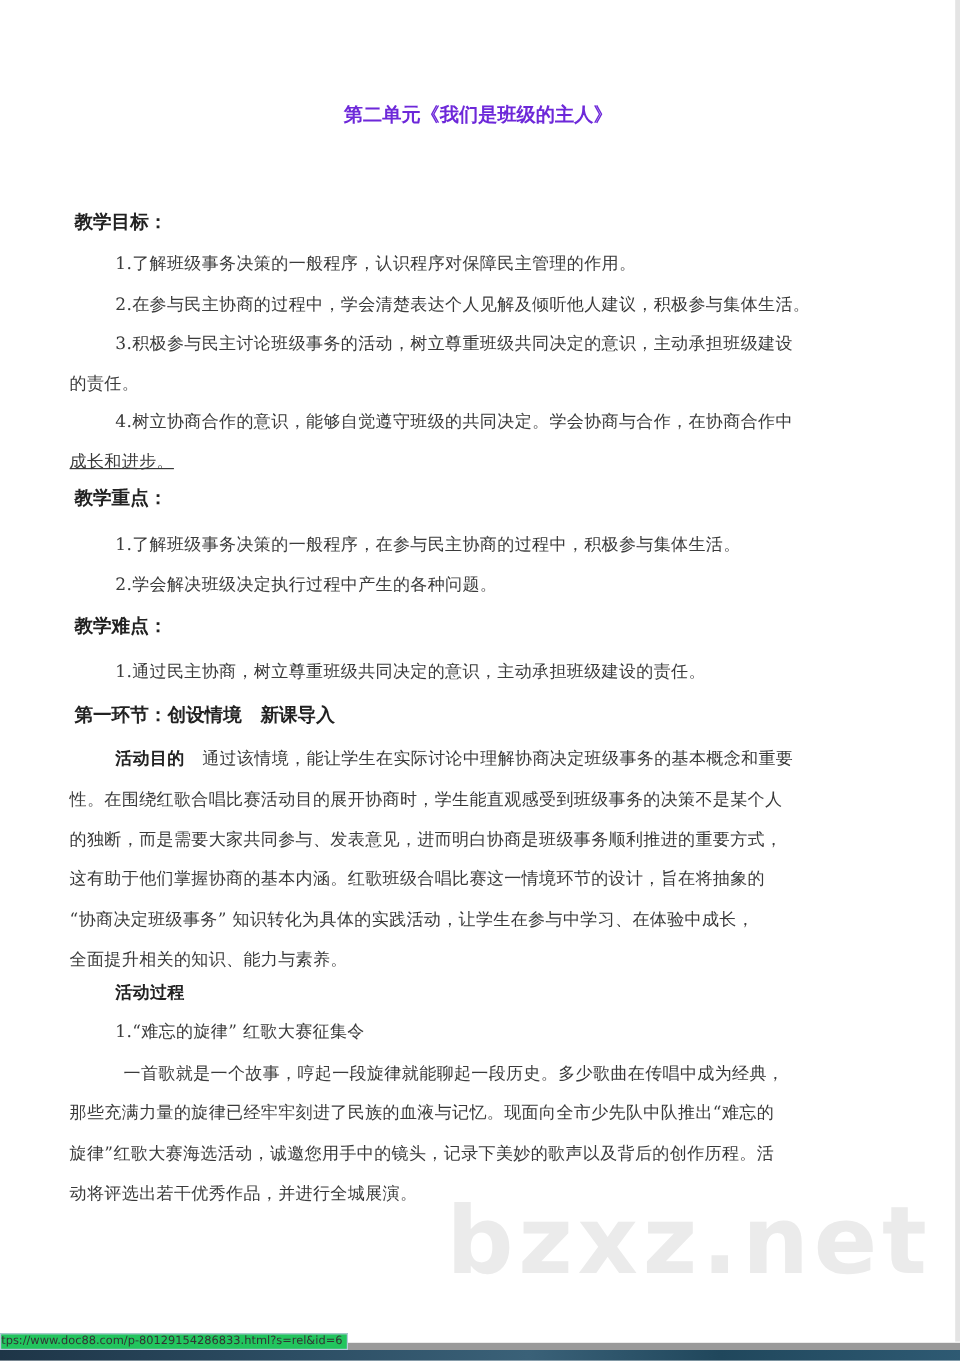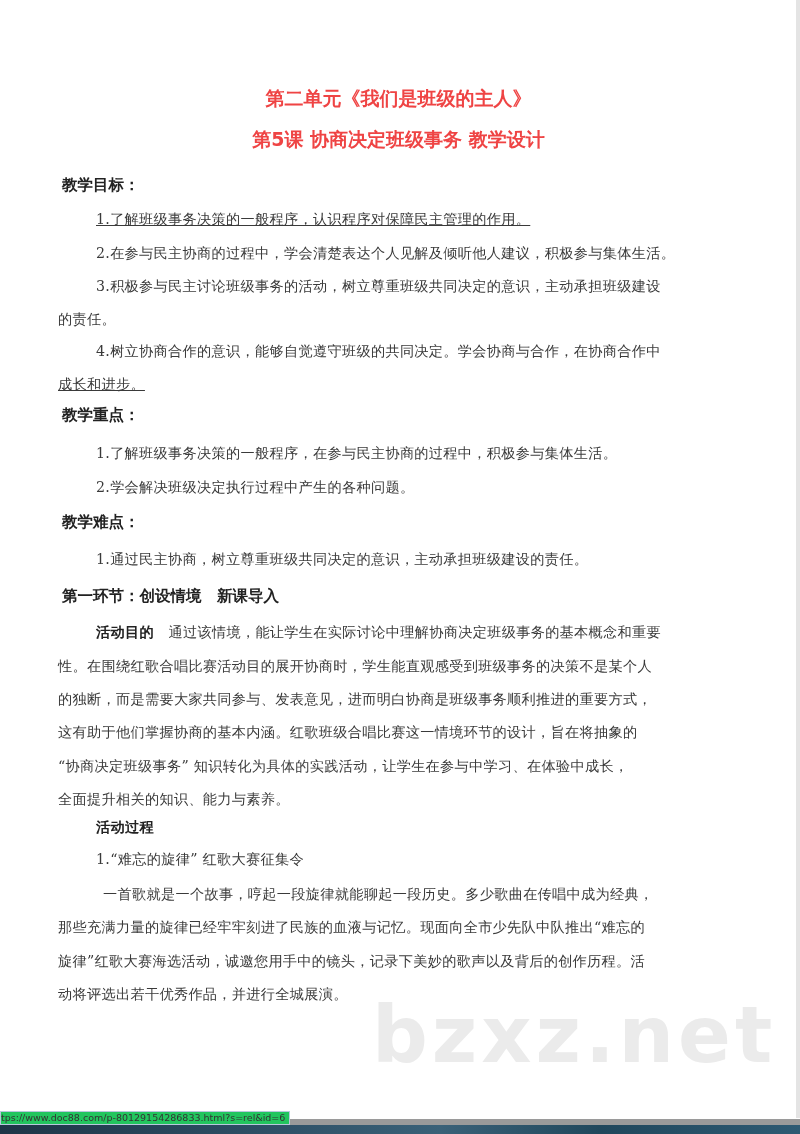--- a/index.html
+++ b/index.html
@@ -2,45 +2,44 @@
 <html><head>
   <meta charset="utf-8">
   <style>
     * { box-sizing: border-box; margin: 0; padding: 0; }
     html, body { width: 800px; height: 1134px; overflow: hidden; background: #ffffff; }
     body { position: relative; font-family: "DejaVu Serif", "Liberation Serif", serif; color: #333; }
 
     .page { position: absolute; left: 0; top: 0; width: 797px; height: 1118px; background: #ffffff; }
     .vscroll { position: absolute; left: 796px; top: 0; width: 4px; height: 1118px; background: #e4e4e4; }
 
-    .title { position: absolute; left: 0; width: 797px; text-align: center; font-family: "DejaVu Sans", "Liberation Sans", sans-serif; color: #ef4444; font-size: 19px; font-weight: bold; letter-spacing: 0px; }
+    .title { position: absolute; left: 0; width: 797px; text-align: center; font-family: "DejaVu Sans", "Liberation Sans", sans-serif; color: #6d28d9; font-size: 16px; font-weight: bold; letter-spacing: 0px; }
     .title.t1 { top: 86px; }
     .title.t2 { top: 127px; }
 
     .h { position: absolute; left: 62px; font-family: "DejaVu Sans", "Liberation Sans", sans-serif; font-weight: bold; font-size: 15.5px; color: #222; }
     .p { position: absolute; font-size: 14.2px; color: #3a3a3a; white-space: nowrap; letter-spacing: 0.3px; }
     .ind { left: 96px; }
     .flush { left: 58px; }
     .b { font-family: "DejaVu Sans", "Liberation Sans", sans-serif; font-weight: bold; color: #222; }
 
     .watermark { position: absolute; left: 372px; top: 990px; font-family: "DejaVu Sans", "Liberation Sans", sans-serif; font-weight: bold; font-size: 78px; color: #ebebeb; letter-spacing: 4px; }
 
     .statusbar { position: absolute; left: 0; top: 1111px; height: 14px; padding: 0 4px 0 0; background: #22c55e; border: 1px solid #b9c8dc; font-family: "DejaVu Sans", "Liberation Sans", sans-serif; font-size: 9.5px; color: #333; line-height: 12px; white-space: nowrap; }
     .hscroll { position: absolute; left: 165px; top: 1119px; width: 635px; height: 6px; background: #9a9a9a; }
     .taskbar { position: absolute; left: 0; top: 1125px; width: 800px; height: 9px; background: linear-gradient(90deg, #1e3547 0%, #2c4d63 30%, #3a6178 55%, #20475c 75%, #2e5a73 100%); }
   </style>
 </head>
 <body>
 
 <div class="page">
   <div class="title t1">第二单元《我们是班级的主人》</div>
-  <div class="title t2">第5课  协商决定班级事务  教学设计</div>
 
   <div class="h" style="top:175px;">教学目标：</div>
-  <div class="p ind" style="top:210px;text-decoration:underline;">1.了解班级事务决策的一般程序，认识程序对保障民主管理的作用。</div>
+  <div class="p ind" style="top:210px;">1.了解班级事务决策的一般程序，认识程序对保障民主管理的作用。</div>
   <div class="p ind" style="top:244px;">2.在参与民主协商的过程中，学会清楚表达个人见解及倾听他人建议，积极参与集体生活。</div>
   <div class="p ind" style="top:277px;">3.积极参与民主讨论班级事务的活动，树立尊重班级共同决定的意识，主动承担班级建设</div>
   <div class="p flush" style="top:310px;">的责任。</div>
   <div class="p ind" style="top:342px;">4.树立协商合作的意识，能够自觉遵守班级的共同决定。学会协商与合作，在协商合作中</div>
   <div class="p flush" style="top:375px;text-decoration:underline;">成长和进步。</div>
 
   <div class="h" style="top:405px;">教学重点：</div>
   <div class="p ind" style="top:444px;">1.了解班级事务决策的一般程序，在参与民主协商的过程中，积极参与集体生活。</div>
   <div class="p ind" style="top:478px;">2.学会解决班级决定执行过程中产生的各种问题。</div>
 

